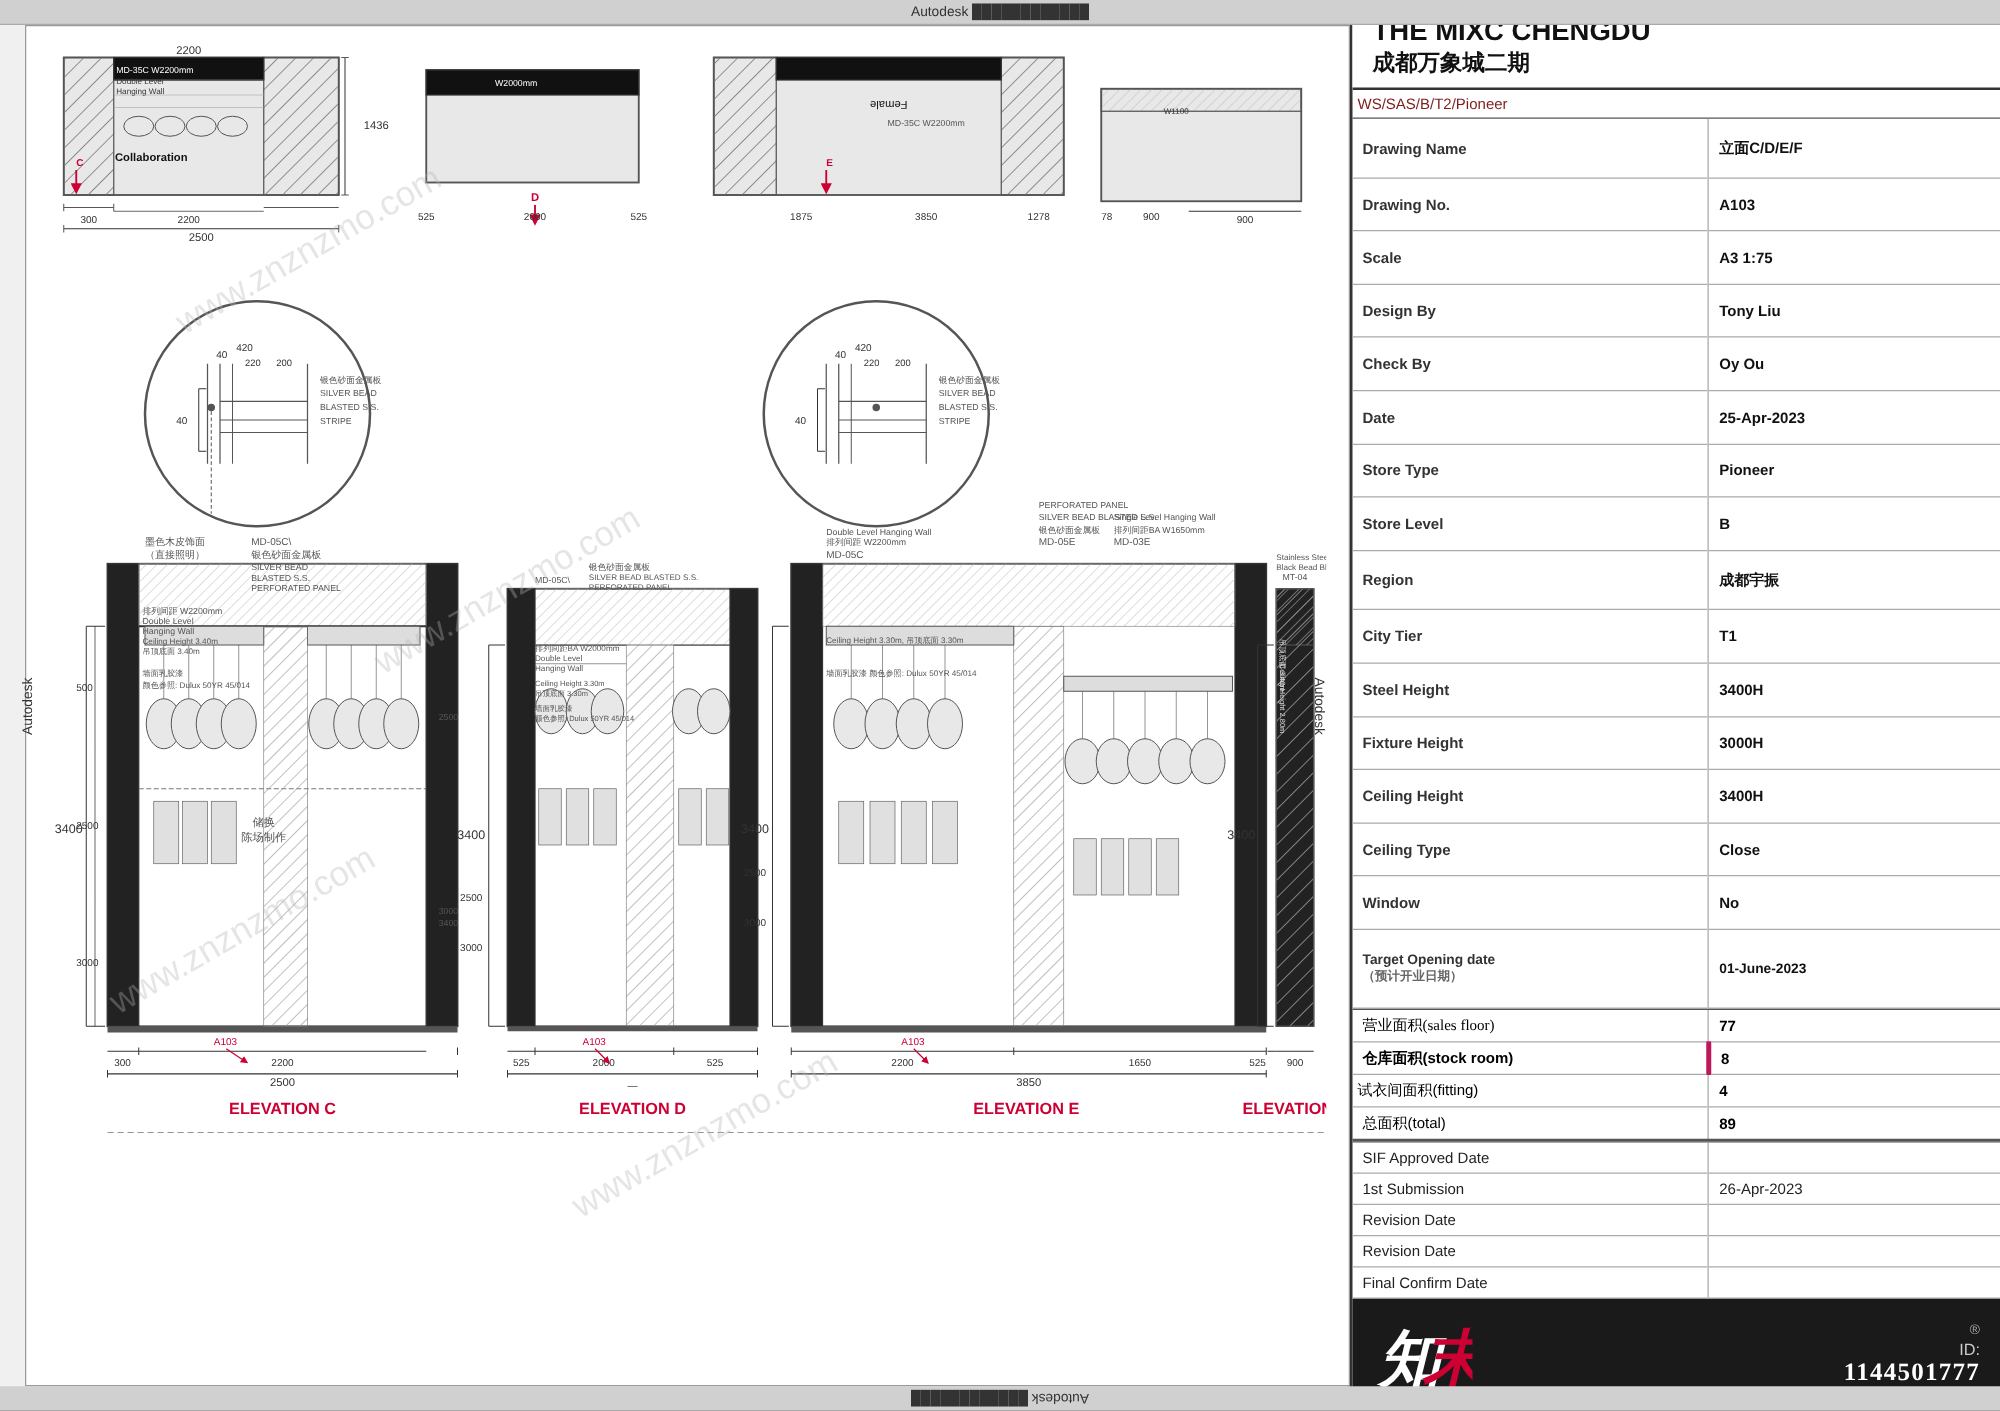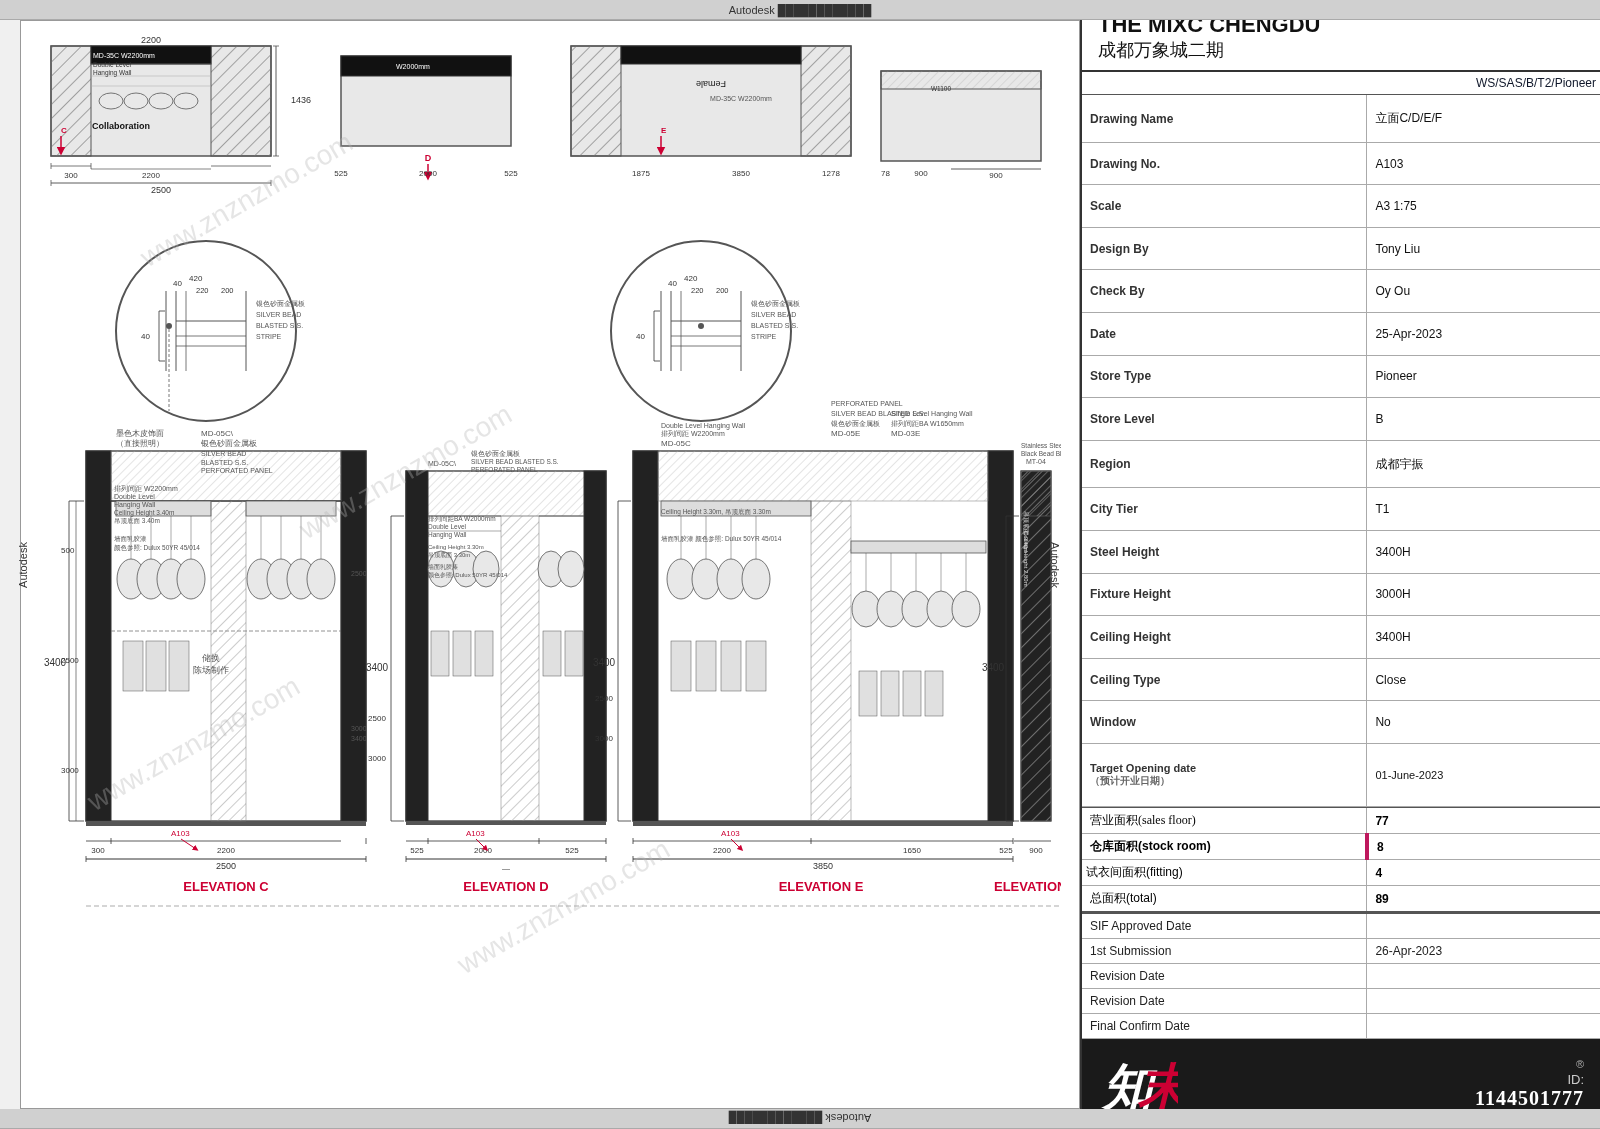--- a/index.html
+++ b/index.html
@@ -125,28 +125,28 @@
     .project-title-main {
       font-size: 22px;
       font-weight: bold;
       color: #111;
       line-height: 1.2;
     }
 
     .project-title-sub {
       font-size: 18px;
       color: #111;
-      font-weight: normal;
+      font-weight: bold;
     }
 
     .project-code {
-      text-align: right;
+      text-align: left;
       padding: 4px;
       font-size: 12px;
-      color: #0f172a;
+      color: #7f1d1d;
       border-bottom: 1px solid #555;
     }
 
     .info-table {
       width: 100%;
       border-collapse: collapse;
       flex: 1;
     }
 
     .info-table tr {
@@ -162,21 +162,21 @@
 
     .info-table td:first-child {
       width: 55%;
       border-right: 1px solid #aaa;
       font-weight: bold;
       color: #333;
       margin-left: 40px;
     }
 
     .info-table td:last-child {
-      font-weight: normal;
+      font-weight: bold;
       color: #111;
     }
 
     .area-section {
       border-top: 1px solid #555;
     }
 
     .dates-section {
       border-top: 1px solid #555;
     }

